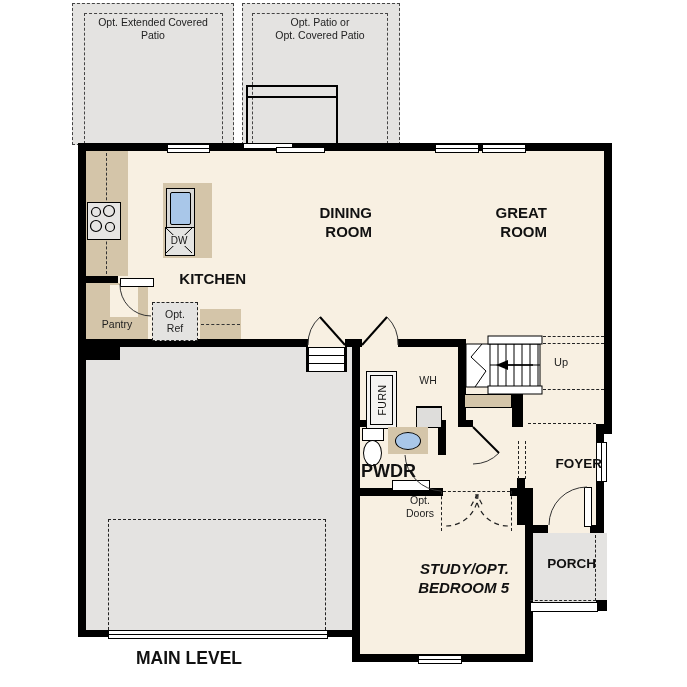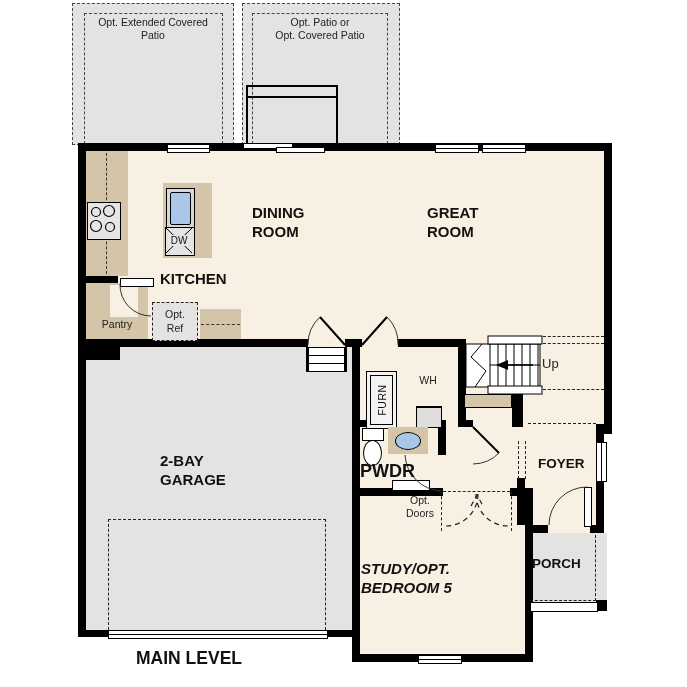--- a/index.html
+++ b/index.html
@@ -11,21 +11,21 @@
   .floor-gray{position:absolute;background:#e4e3e1;}
   .counter{position:absolute;background:#d4c5a9;}
   .patio{position:absolute;background:#e4e3e1;border:1px dashed #444;}
   .patio-inner{position:absolute;border:1px dashed #444;border-bottom:none;}
   .dash-h{position:absolute;border-top:1.5px dashed #222;height:0;}
   .dash-v{position:absolute;border-left:1.5px dashed #222;width:0;}
   .win-h{position:absolute;background:#fff;border:1px solid #000;
          background-image:linear-gradient(to bottom,transparent calc(50% - .5px),#000 calc(50% - .5px),#000 calc(50% + .5px),transparent calc(50% + .5px));}
   .win-v{position:absolute;background:#fff;border:1px solid #000;
          background-image:linear-gradient(to right,transparent calc(50% - .5px),#000 calc(50% - .5px),#000 calc(50% + .5px),transparent calc(50% + .5px));}
-  .lbl{position:absolute;font-weight:bold;text-align:left;white-space:pre-line;line-height:1.25;}
+  .lbl{position:absolute;font-weight:bold;text-align:right;white-space:pre-line;line-height:1.25;}
   .sm{position:absolute;font-weight:normal;text-align:center;white-space:pre-line;line-height:1.25;font-size:10.5px;color:#222;}
   .f15{font-size:15px;}
   .f13{font-size:13.5px;}
   svg.overlay{position:absolute;left:0;top:0;pointer-events:none;}
   .fixture{position:absolute;}
 </style>
 </head>
 <body>
 
 <div id="plan">
@@ -185,29 +185,27 @@
 
   <div class="sm" style="left:248px;top:16px;width:144px;">Opt. Patio or
 Opt. Covered Patio</div>
   <div class="sm" style="left:80px;top:16px;width:146px;">Opt. Extended Covered
 Patio</div>
   <div class="lbl f15" style="left:160px;top:270px;width:86px;">KITCHEN</div>
   <div class="lbl f15" style="left:252px;top:204px;width:120px;">DINING
 ROOM</div>
   <div class="lbl f15" style="left:427px;top:204px;width:120px;">GREAT
 ROOM</div>
-  <div class="lbl f15" style="left:160px;top:452px;width:120px;">2-BAY
-GARAGE</div>
   <div class="lbl f15" style="left:361px;top:560px;width:148px;font-style:italic;">STUDY/OPT.
 BEDROOM 5</div>
   <div class="lbl f13" style="left:538px;top:456px;width:64px;">FOYER</div>
   <div class="lbl f13" style="left:532px;top:556px;width:64px;">PORCH</div>
   <div class="lbl" style="left:360px;top:460px;width:56px;font-size:18px;">PWDR</div>
   <div class="sm" style="left:88px;top:318px;width:58px;">Pantry</div>
-  <div class="sm" style="left:542px;top:356px;width:26px;text-align:left;font-size:13px;">Up</div>
+  <div class="sm" style="left:542px;top:356px;width:26px;text-align:right;font-size:11px;">Up</div>
   <div class="sm" style="left:412px;top:374px;width:32px;">WH</div>
   <div class="sm" style="left:398px;top:494px;width:44px;">Opt.
 Doors</div>
   <div class="abs" style="left:165px;top:227px;width:28px;height:27px;display:flex;align-items:center;justify-content:center;">
     <span style="font-size:10px;background:#e4e4e2;padding:0 1px;">DW</span>
   </div>
   <div class="lbl" style="left:82px;top:648px;width:160px;font-size:17.5px;text-align:right;">MAIN LEVEL</div>
 
 </div>
 

